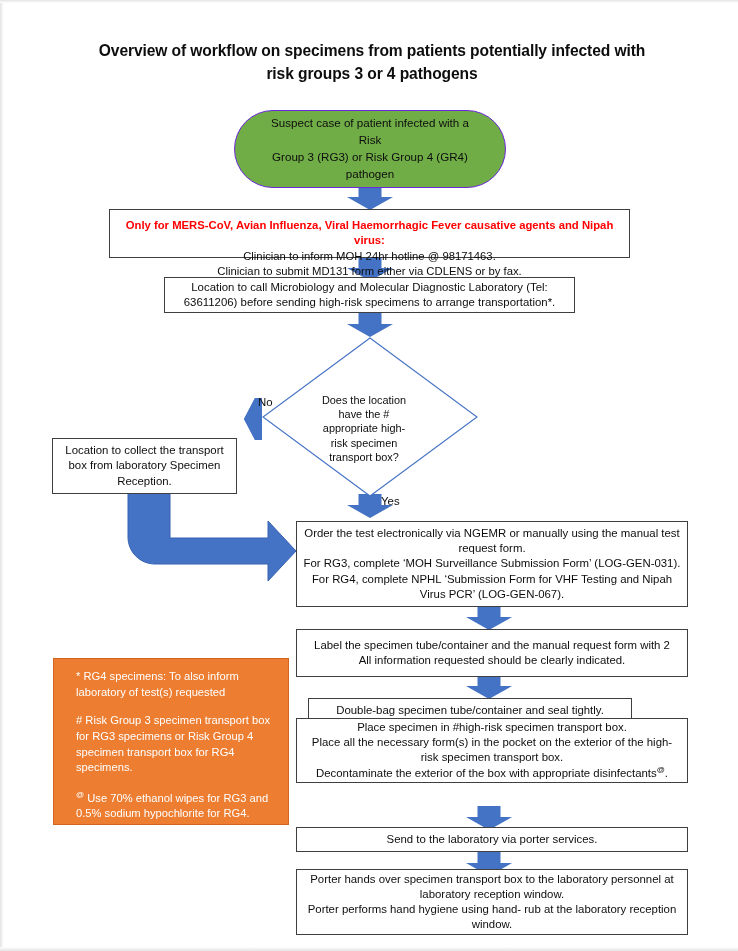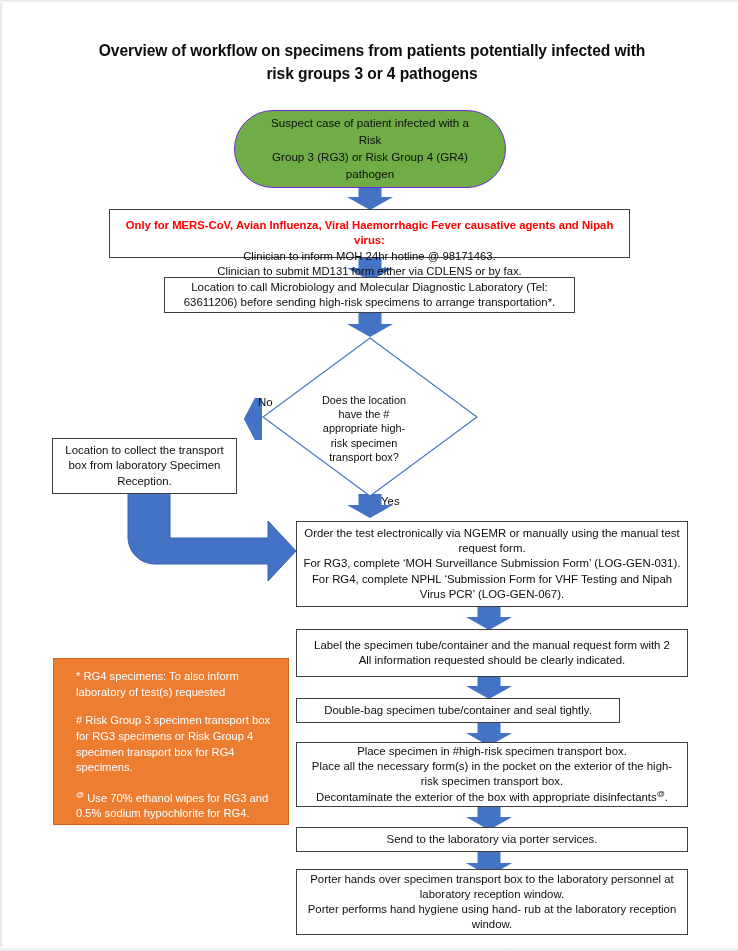--- a/index.html
+++ b/index.html
@@ -303,27 +303,27 @@
     </div>
   </div>
 
   <div class="abs box" style="left:296px; top:629px; width:392px; height:48px;">
     <div class="inner">
       <div>Label the specimen tube/container and the manual request form with 2</div>
       <div>All information requested should be clearly indicated.</div>
     </div>
   </div>
 
-  <div class="abs box" style="left:296px; top:698px; width:324px; height:25px;">
+  <div class="abs box" style="left:308px; top:698px; width:324px; height:25px;">
     <div class="inner">
       <div>Double-bag specimen tube/container and seal tightly.</div>
     </div>
   </div>
 
-  <div class="abs box" style="left:296px; top:742px; width:392px; height:65px;">
+  <div class="abs box" style="left:296px; top:718px; width:392px; height:65px;">
     <div class="inner">
       <div>Place specimen in #high-risk specimen transport box.</div>
       <div>Place all the necessary form(s) in the pocket on the exterior of the high-</div>
       <div>risk specimen transport box.</div>
       <div><span>Decontaminate the exterior of the box with appropriate disinfectants</span><sup class="mark">@</sup><span>.</span></div>
     </div>
   </div>
 
   <div class="abs box" style="left:296px; top:827px; width:392px; height:25px;">
     <div class="inner">

